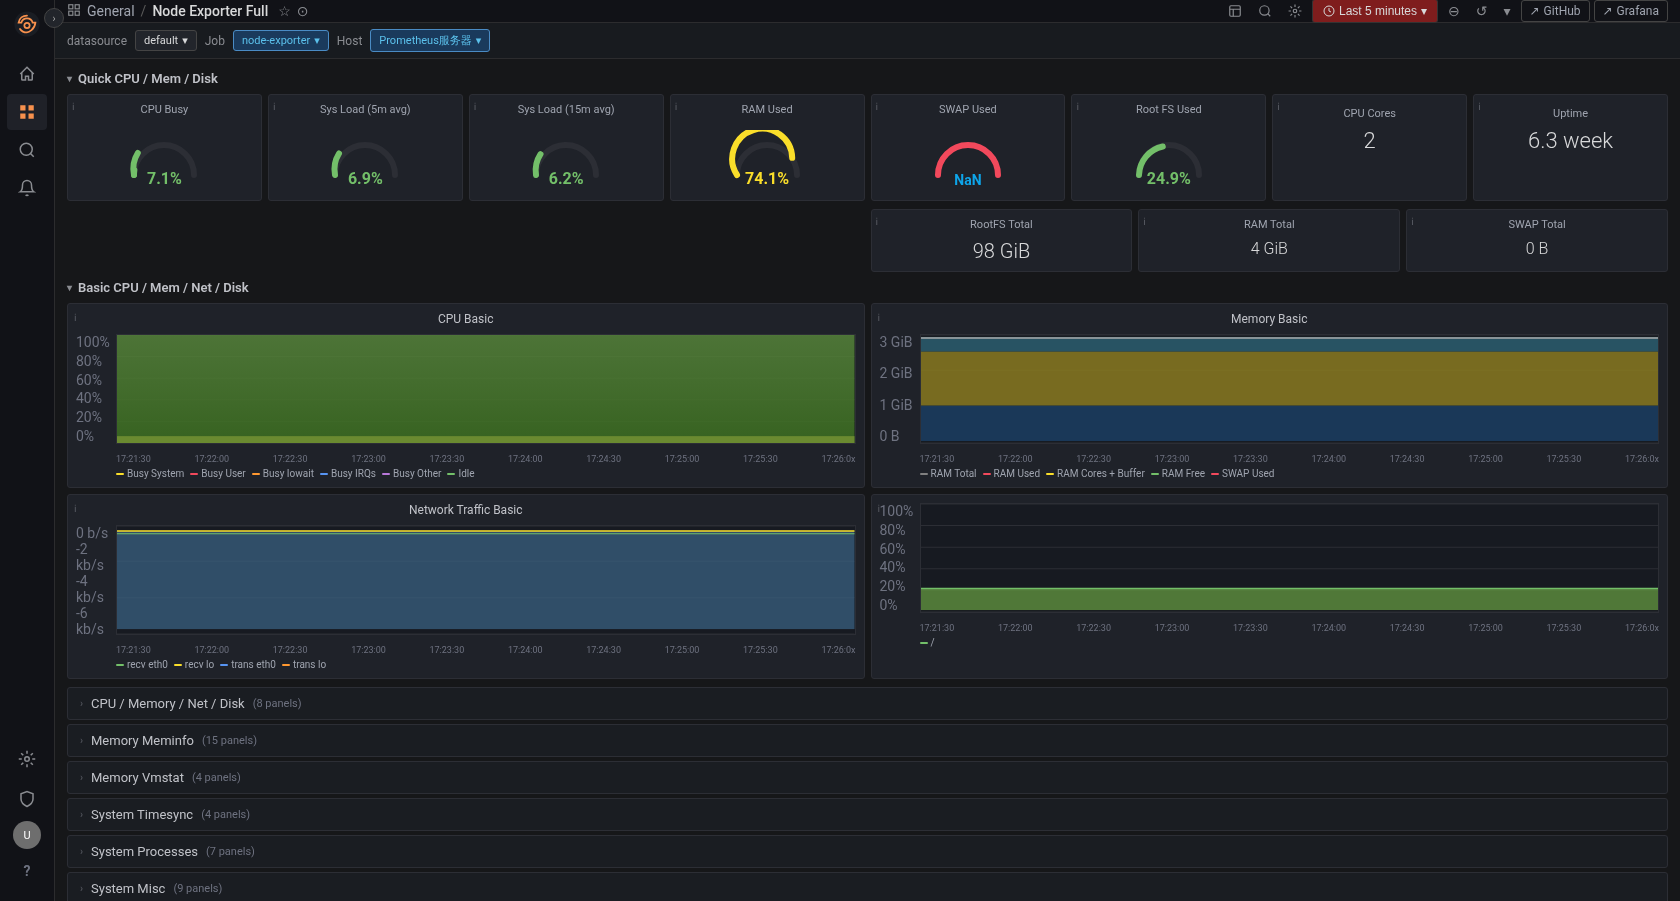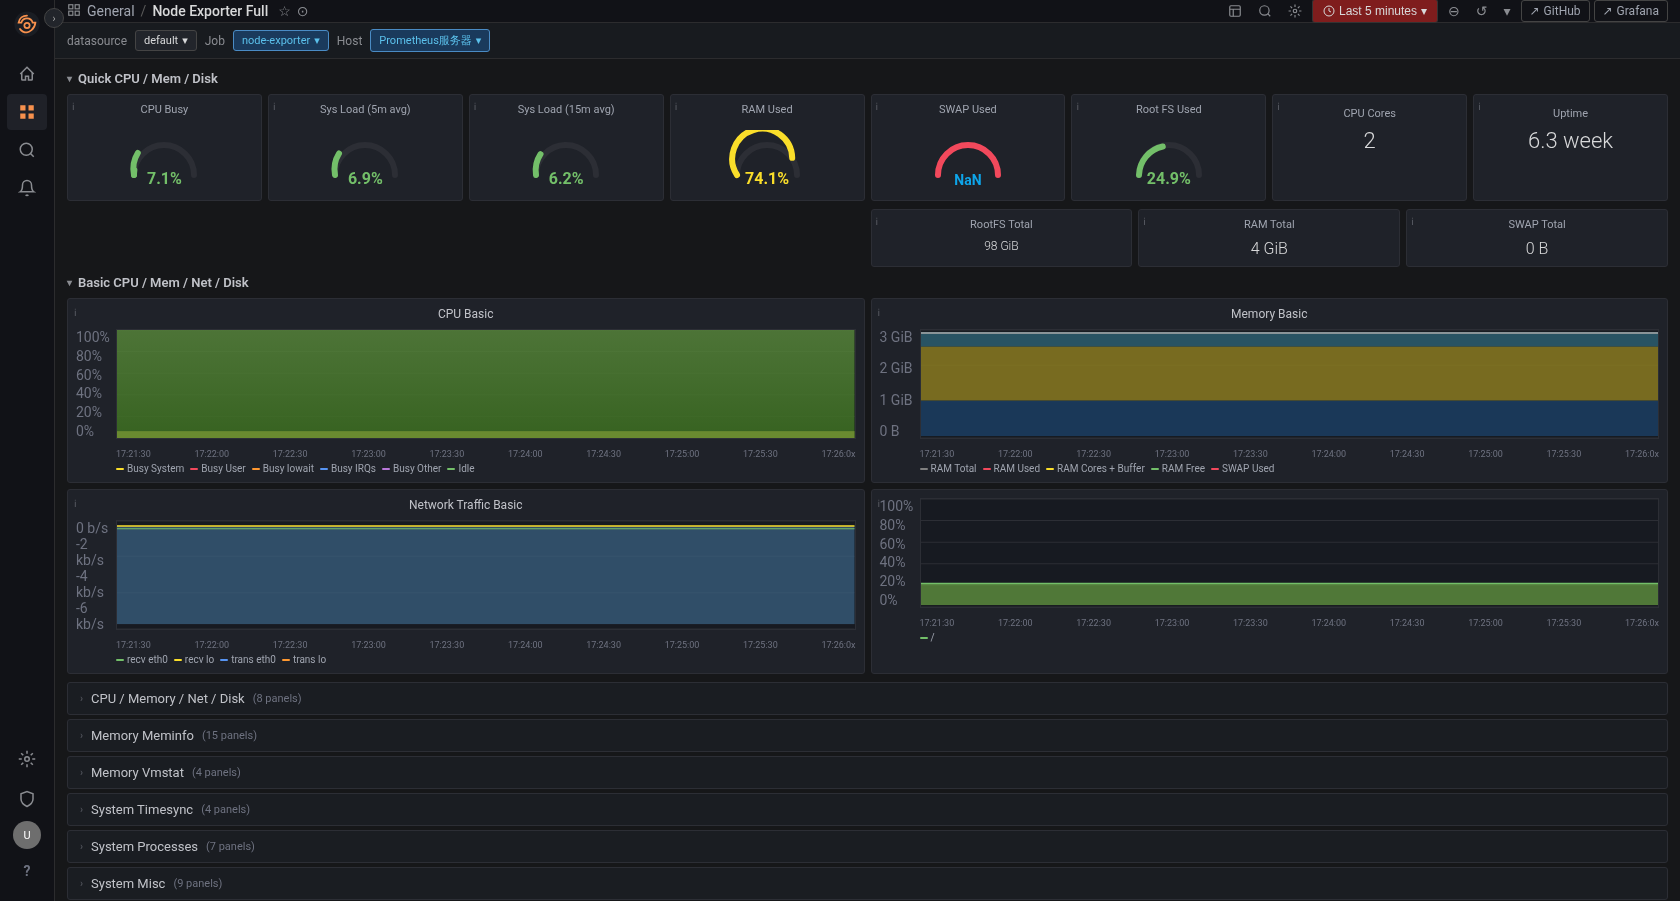--- a/index.html
+++ b/index.html
@@ -620,21 +620,21 @@
         <div class="stat-card-info">ℹ</div>
         <div class="stat-large-label">Uptime</div>
         <div class="stat-large-value">6.3 week</div>
       </div>
     </div>
 
     <div style="display:grid;grid-template-columns: repeat(6, 1fr);gap:6px;margin-bottom:8px;">
       <div style="grid-column: 4/5;" class="stat-card">
         <div class="stat-card-info">ℹ</div>
         <div class="stat-large-label">RootFS Total</div>
-        <div class="stat-large-value" style="font-size:12px;">98 GiB</div>
+        <div class="stat-large-value" style="font-size:20px;">98 GiB</div>
       </div>
       <div class="stat-card">
         <div class="stat-card-info">ℹ</div>
         <div class="stat-large-label">RAM Total</div>
         <div class="stat-large-value" style="font-size:16px;">4 GiB</div>
       </div>
       <div class="stat-card">
         <div class="stat-card-info">ℹ</div>
         <div class="stat-large-label">SWAP Total</div>
         <div class="stat-large-value" style="font-size:16px;">0 B</div>

